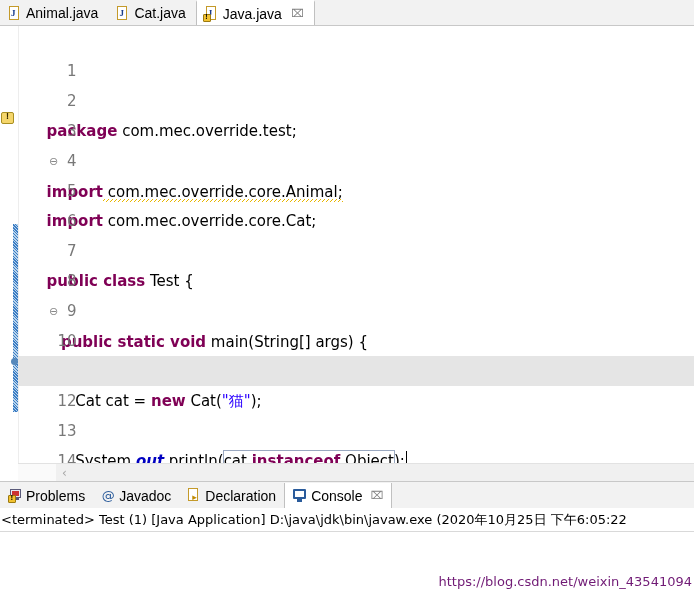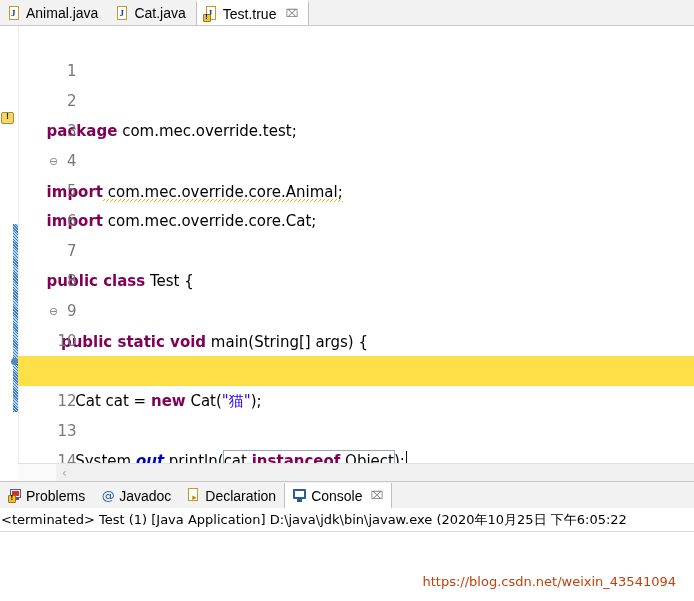--- a/index.html
+++ b/index.html
@@ -150,21 +150,21 @@
     font-family: "DejaVu Sans", sans-serif;
     font-size: 15px;
   }
   .line {
     height: 30px;
     line-height: 30px;
     position: relative;
     white-space: pre;
   }
   .line.hl {
-    background: #fde047;
+    background: #e5e5e5;
   }
   .lnum {
     display: inline-block;
     width: 30px;
     text-align: right;
     color: #787878;
     font-family: "DejaVu Sans", sans-serif;
     font-size: 15px;
     user-select: none;
   }
@@ -357,25 +357,25 @@
   .console-out {
     font-family: "DejaVu Sans", sans-serif;
     font-size: 15px;
     color: #000;
     padding: 2px 0 0 2px;
     line-height: 22px;
     white-space: pre;
   }
   .watermark {
     position: absolute;
-    right: 18px;
+    right: 2px;
     bottom: 12px;
     font-family: "DejaVu Sans", sans-serif;
     font-size: 13px;
-    color: #c2410c;
+    color: #701a75;
     white-space: nowrap;
     user-select: none;
   }
 </style>
 </head>
 <body>
 
 <div class="tabbar">
 
   <div class="tab inactive">
@@ -393,21 +393,21 @@
     </span>
     <span>Cat.java</span>
   </div>
 
   <div class="tab active">
     <span class="jicon">
       <span class="page"></span>
         <span class="jletter">J</span>
         <span class="warnbadge"></span>
     </span>
-    <span>Test.true</span>
+    <span>Java.java</span>
     <span class="tab-close">⌧</span>
   </div>
 
 </div>
 
 <div class="editor">
 
   <div class="marker-col">
     <div class="change-bar" style="top:198px;height:188px;"></div>
     <div class="gutter-icon" style="left:1px;top:86px;">

